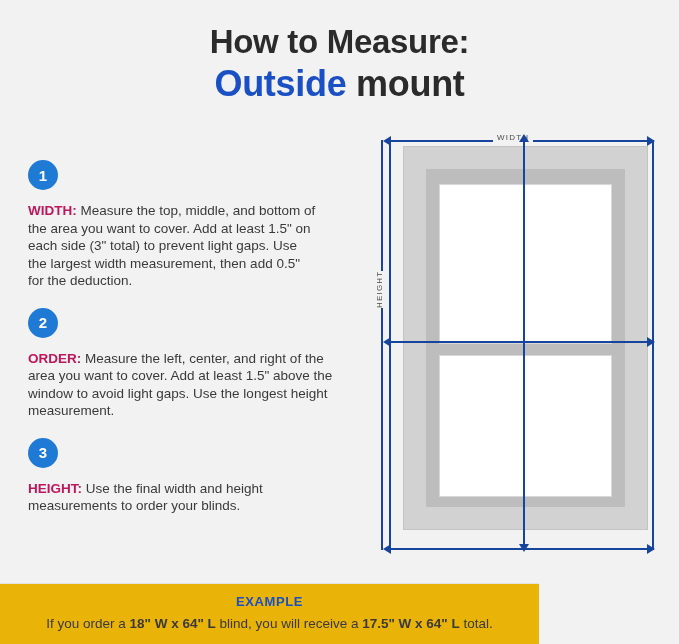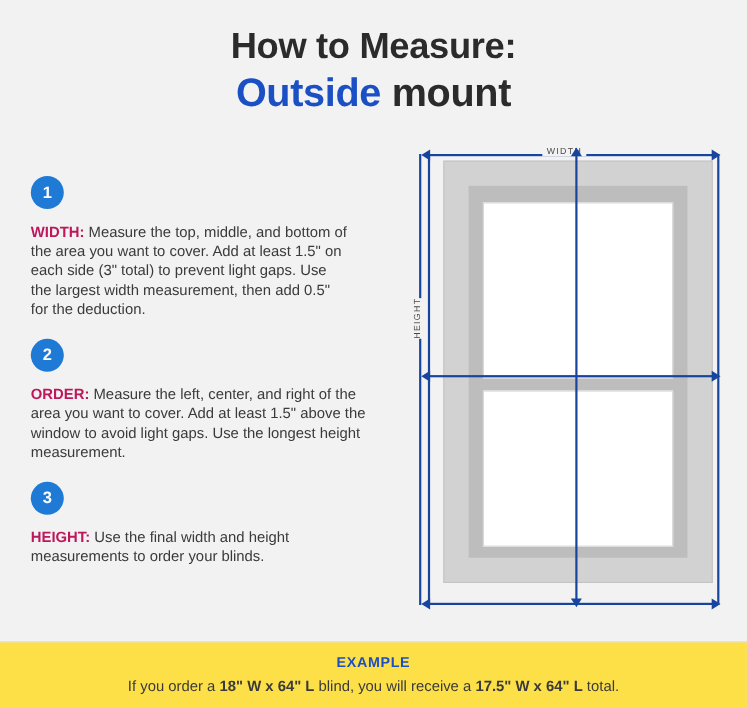--- a/index.html
+++ b/index.html
@@ -184,22 +184,22 @@
     padding: 2px 0;
     transform: rotate(-90deg);
     transform-origin: left top;
   }
 
   
   .footer {
     position: absolute;
     left: 0;
     bottom: 0;
-    width: 679px;
-    background: #fde047;
+    width: 539px;
+    background: #eab308;
     border-top: 1px solid #e3e3e3;
     height: 60px;
     text-align: center;
   }
   .footer-title {
     margin-top: 10px;
     font-size: 13px;
     font-weight: bold;
     color: #1b4fc4;
     letter-spacing: 0.6px;

